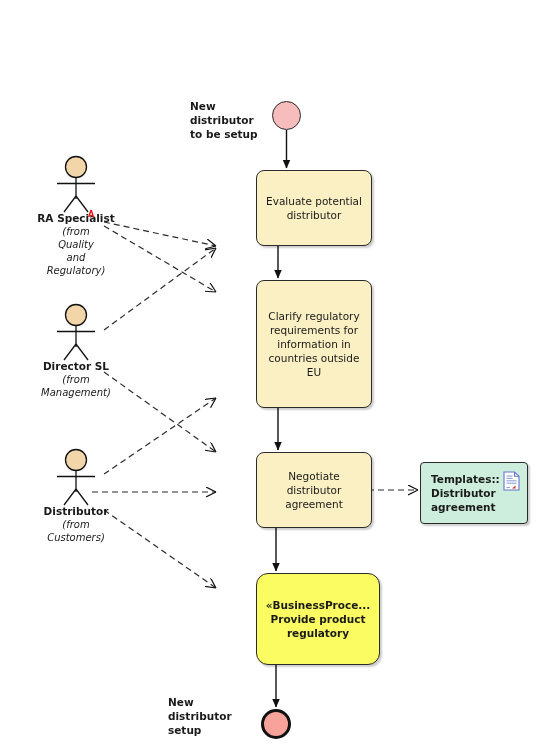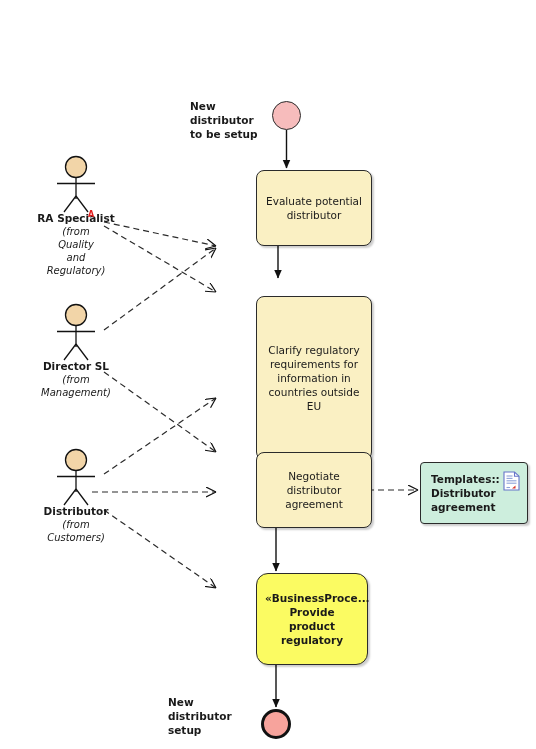--- a/index.html
+++ b/index.html
@@ -87,23 +87,23 @@
     line-height: 14px;
   }
   .activity .inner .name-line {
     font-size: 10.5px;
     font-weight: bold;
     display: block;
     line-height: 14px;
   }
 
   #act-evaluate  { left: 220px; top: 170px; width: 116px; height: 76px; }
-  #act-clarify   { left: 220px; top: 296px; width: 116px; height: 164px; }
+  #act-clarify   { left: 220px; top: 280px; width: 116px; height: 128px; }
   #act-negotiate { left: 220px; top: 452px; width: 116px; height: 76px; }
-  #act-provide   { left: 220px; top: 573px; width: 112px; height: 92px; }
+  #act-provide   { left: 220px; top: 573px; width: 124px; height: 92px; }
 
   
   .artifact {
     left: 420px; top: 462px;
     width: 108px; height: 62px;
     background: #cdeedd;
     border: 1px solid #2b2b2b;
     border-radius: 4px;
     box-shadow: 2px 2px 2px rgba(0,0,0,0.20);
     display: flex;

